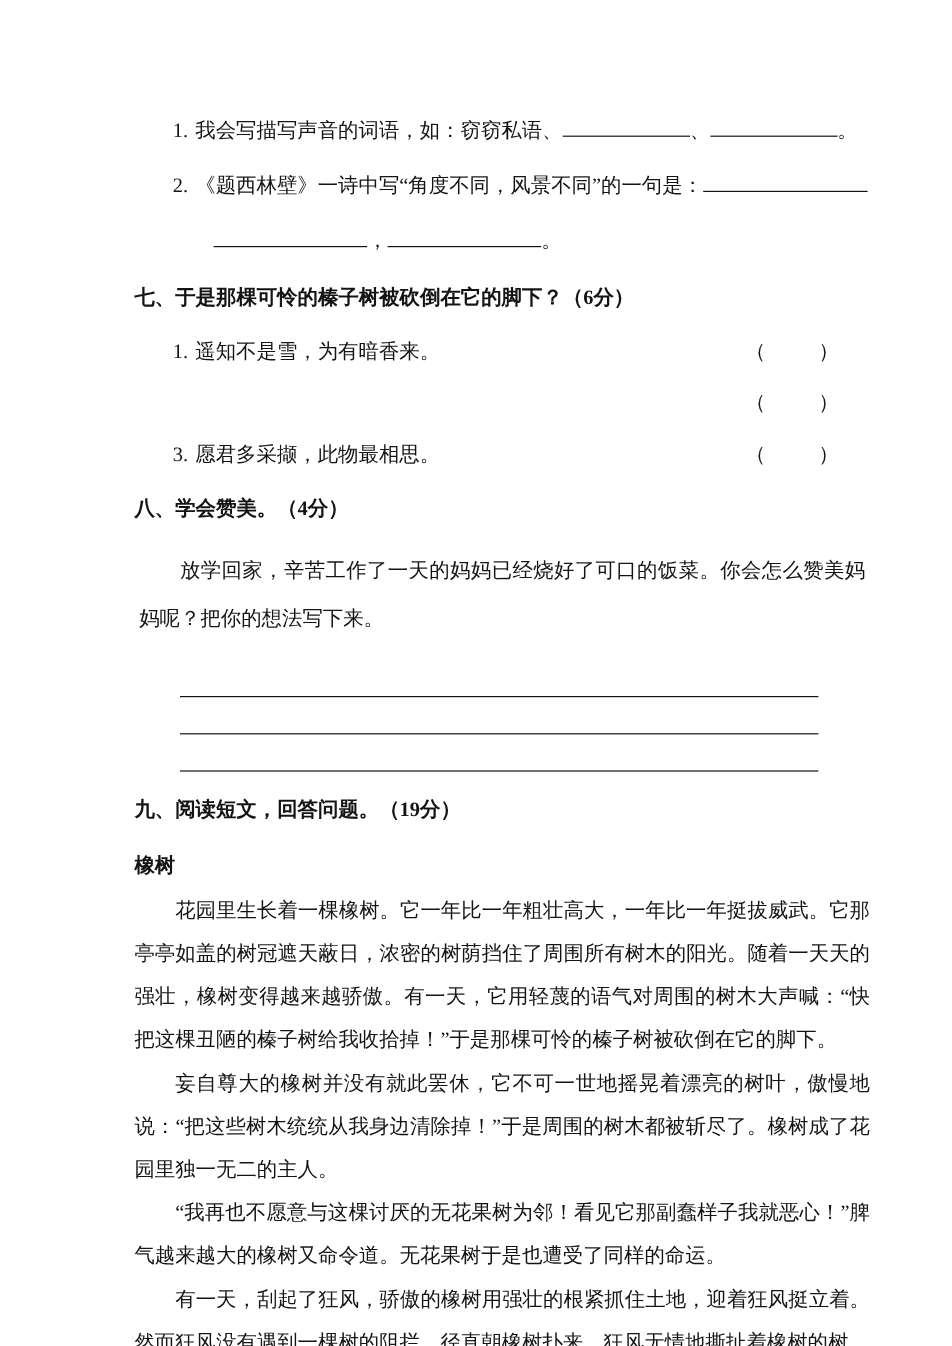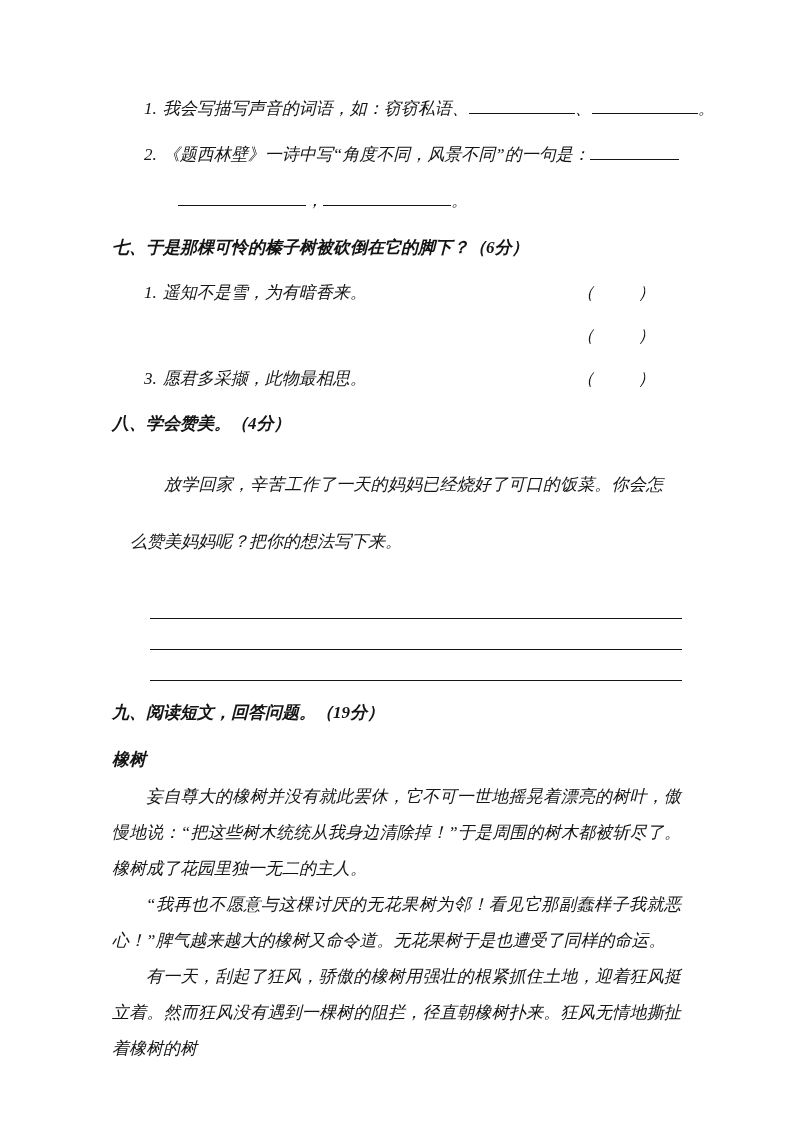--- a/index.html
+++ b/index.html
@@ -9,22 +9,21 @@
     background: #ffffff;
     overflow: hidden;
     font-family: "Liberation Serif", "DejaVu Serif", serif;
     color: #141414;
     font-size: 17px;
   }
   .page {
     box-sizing: border-box;
     width: 793px;
     height: 905px;
-    padding: 94px 112px 0 112px;
-    font-style: italic;
+    padding: 94px 68px 0 112px;
   }
   .q-line {
     line-height: 30px;
     margin-bottom: 16px;
     padding-left: 32px;
     white-space: nowrap;
   }
   .q-line.flexline { display: flex; align-items: baseline; }
   .q-cont { padding-left: 66px; }
   .qnum { margin-right: 6px; }
@@ -48,24 +47,24 @@
     padding-left: 32px;
     padding-right: 26px;
     line-height: 26px;
     margin-bottom: 17px;
   }
   .poem-text { flex: 0 0 auto; }
   .poem-num { margin-right: 6px; }
   .bracket { margin-left: auto; }
   .bracket-gap { display: inline-block; width: 44px; }
   .praise-body {
-    line-height: 57px;
+    line-height: 40px;
     text-indent: 2em;
     text-align: justify;
-    margin: 18px;
+    margin: 4px;
   }
   .write-area { margin-top: 14px; }
   .write-line {
     height: 30px;
     margin-left: 38px;
     width: 532px;
     border-bottom: 1.4px solid #141414;
   }
   .passage-title {
     font-weight: bold;
@@ -119,18 +118,19 @@
   <div class="write-area">
     <div class="write-line"></div>
     <div class="write-line"></div>
     <div class="write-line"></div>
   </div>
 
   <div class="sec-heading">九、阅读短文，回答问题。（19分）</div>
   <div class="passage-title">橡树</div>
 
   <div class="passage">
+    <p>花园里生长着一棵橡树。它一年比一年粗壮高大，一年比一年挺拔威武。它那亭亭如盖的树冠遮天蔽日，浓密的树荫挡住了周围所有树木的阳光。随着一天天的强壮，橡树变得越来越骄傲。有一天，它用轻蔑的语气对周围的树木大声喊：“快把这棵丑陋的榛子树给我收拾掉！”于是那棵可怜的榛子树被砍倒在它的脚下。</p>
     <p>妄自尊大的橡树并没有就此罢休，它不可一世地摇晃着漂亮的树叶，傲慢地说：“把这些树木统统从我身边清除掉！”于是周围的树木都被斩尽了。橡树成了花园里独一无二的主人。</p>
     <p>“我再也不愿意与这棵讨厌的无花果树为邻！看见它那副蠢样子我就恶心！”脾气越来越大的橡树又命令道。无花果树于是也遭受了同样的命运。</p>
     <p>有一天，刮起了狂风，骄傲的橡树用强壮的根紧抓住土地，迎着狂风挺立着。然而狂风没有遇到一棵树的阻拦，径直朝橡树扑来。狂风无情地撕扯着橡树的树</p>
   </div>
 
 </div>
 
 </body></html>

